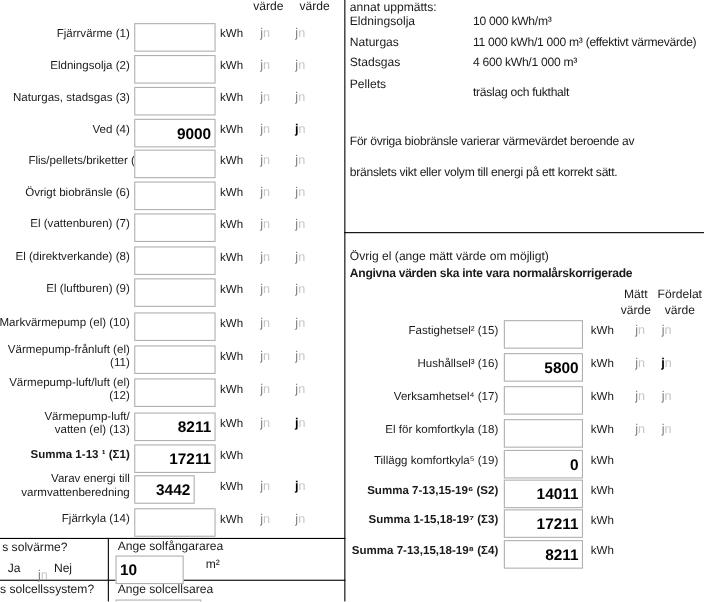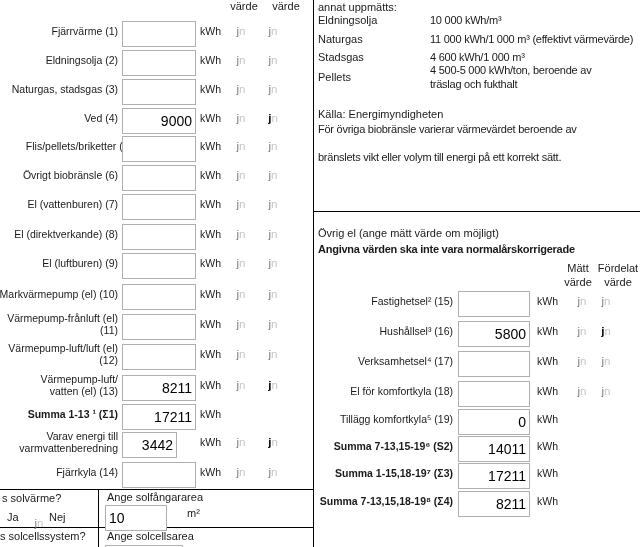--- a/index.html
+++ b/index.html
@@ -12,21 +12,21 @@
   .b{font-weight:bold;}
   .center{text-align:center;}
   .row-label{
     position:absolute;text-align:right;transform:translateY(-50%);
     font-size:10.5px;line-height:12.5px;color:#1a1a1a;
   }
   .row-label div{white-space:nowrap;}
   input.val{
     position:absolute;height:19px;border:1px solid #b0b0b0;background:#fff;
     font-family:"Liberation Sans","DejaVu Sans",sans-serif;font-size:14px;
-    text-align:right;padding:12px 3px;box-sizing:border-box;color:#000;outline:none;
+    text-align:right;padding:12px 3px;box-sizing:border-box;color:#000;outline:none;font-weight:bold;
   }
   input.val.left-align{text-align:left;}
   .unit{position:absolute;transform:translateY(-50%);font-size:10.5px;white-space:nowrap;}
   .ico{
     position:absolute;transform:translateY(-50%);width:20px;text-align:center;
     font-size:11.5px;line-height:12px;cursor:pointer;white-space:nowrap;
   }
   .ico .jg{color:#7d7d7d;}
   .ico .jb{color:#000;font-weight:bold;}
   .ico .n{color:#c6c6c6;}
@@ -169,24 +169,22 @@
   <div class="txt" style="left:318px;top:14px;">Eldningsolja</div>
   <div class="txt tight" style="left:430px;top:14px;">10 000 kWh/m³</div>
 
   <div class="txt" style="left:318px;top:33px;">Naturgas</div>
   <div class="txt tight" style="left:430px;top:33px;">11 000 kWh/1 000 m³ (effektivt värmevärde)</div>
 
   <div class="txt" style="left:318px;top:51px;">Stadsgas</div>
   <div class="txt tight" style="left:430px;top:51px;">4 600 kWh/1 000 m³</div>
 
   <div class="txt" style="left:318px;top:71px;">Pellets</div>
-  <div class="txt tight" style="left:430px;top:64px;">4 500-5 000 kWh/ton, beroende av</div>
   <div class="txt tight" style="left:430px;top:78px;">träslag och fukthalt</div>
 
-  <div class="txt" style="left:318px;top:108px;">Källa: Energimyndigheten</div>
   <div class="txt tight" style="left:318px;top:123px;">För övriga biobränsle varierar värmevärdet beroende av</div>
   <div class="txt tight" style="left:318px;top:151px;">bränslets vikt eller volym till energi på ett korrekt sätt.</div>
 
   <div class="txt" style="left:318px;top:227px;">Övrig el (ange mätt värde om möjligt)</div>
   <div class="txt b tight" style="left:318px;top:243px;">Angivna värden ska inte vara normalårskorrigerade</div>
 
   <div class="hdr2" style="left:557px;top:261px;width:42px;">
     <div>Mätt</div>
     <div>värde</div>
   </div>

